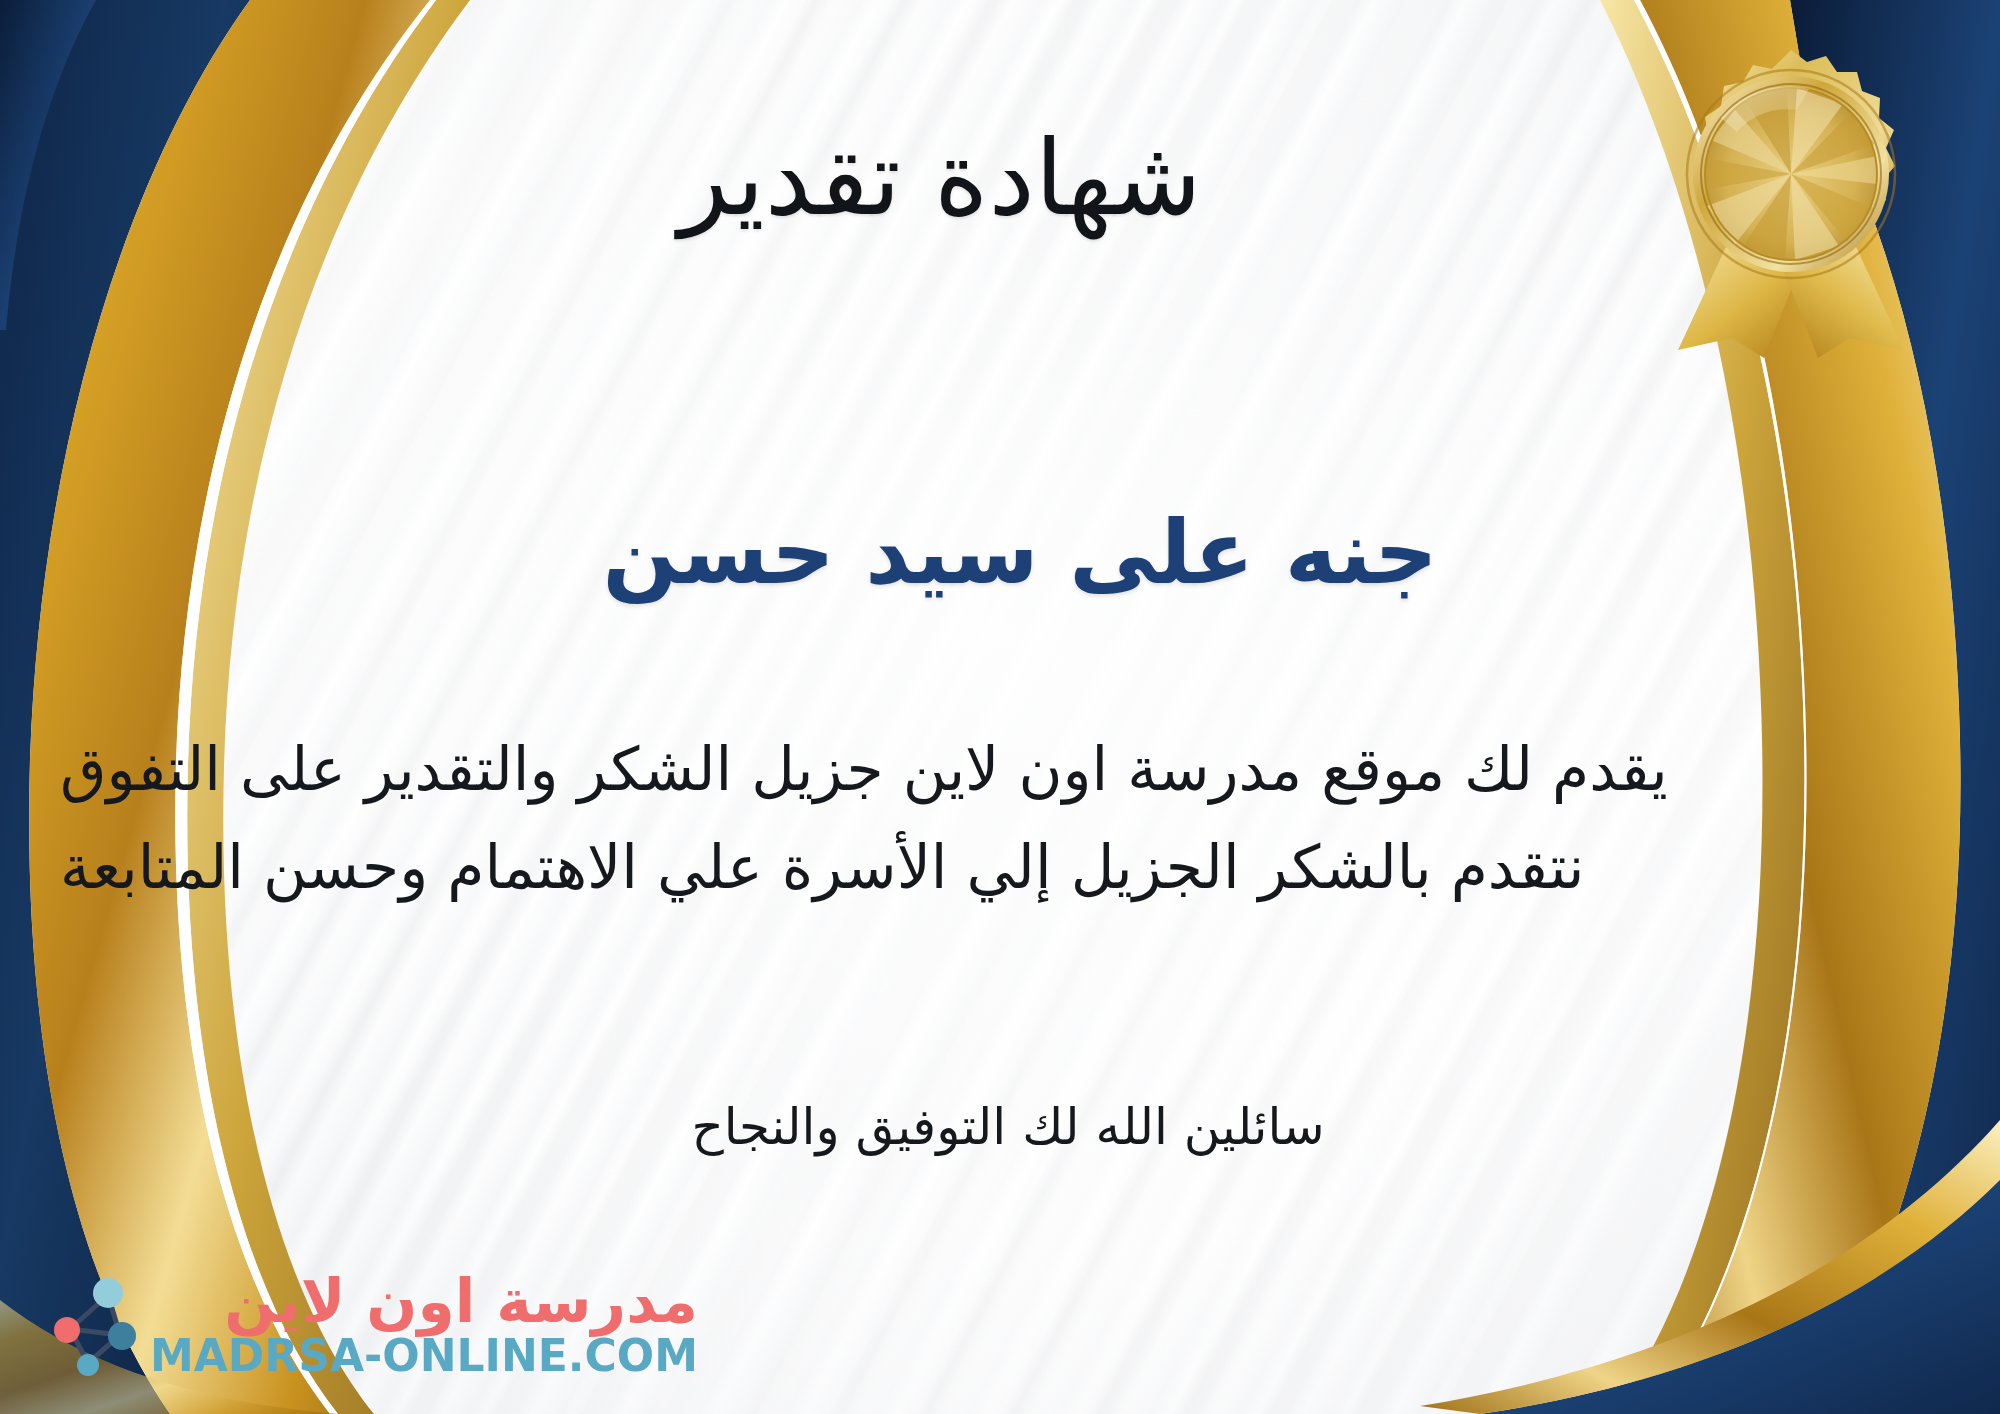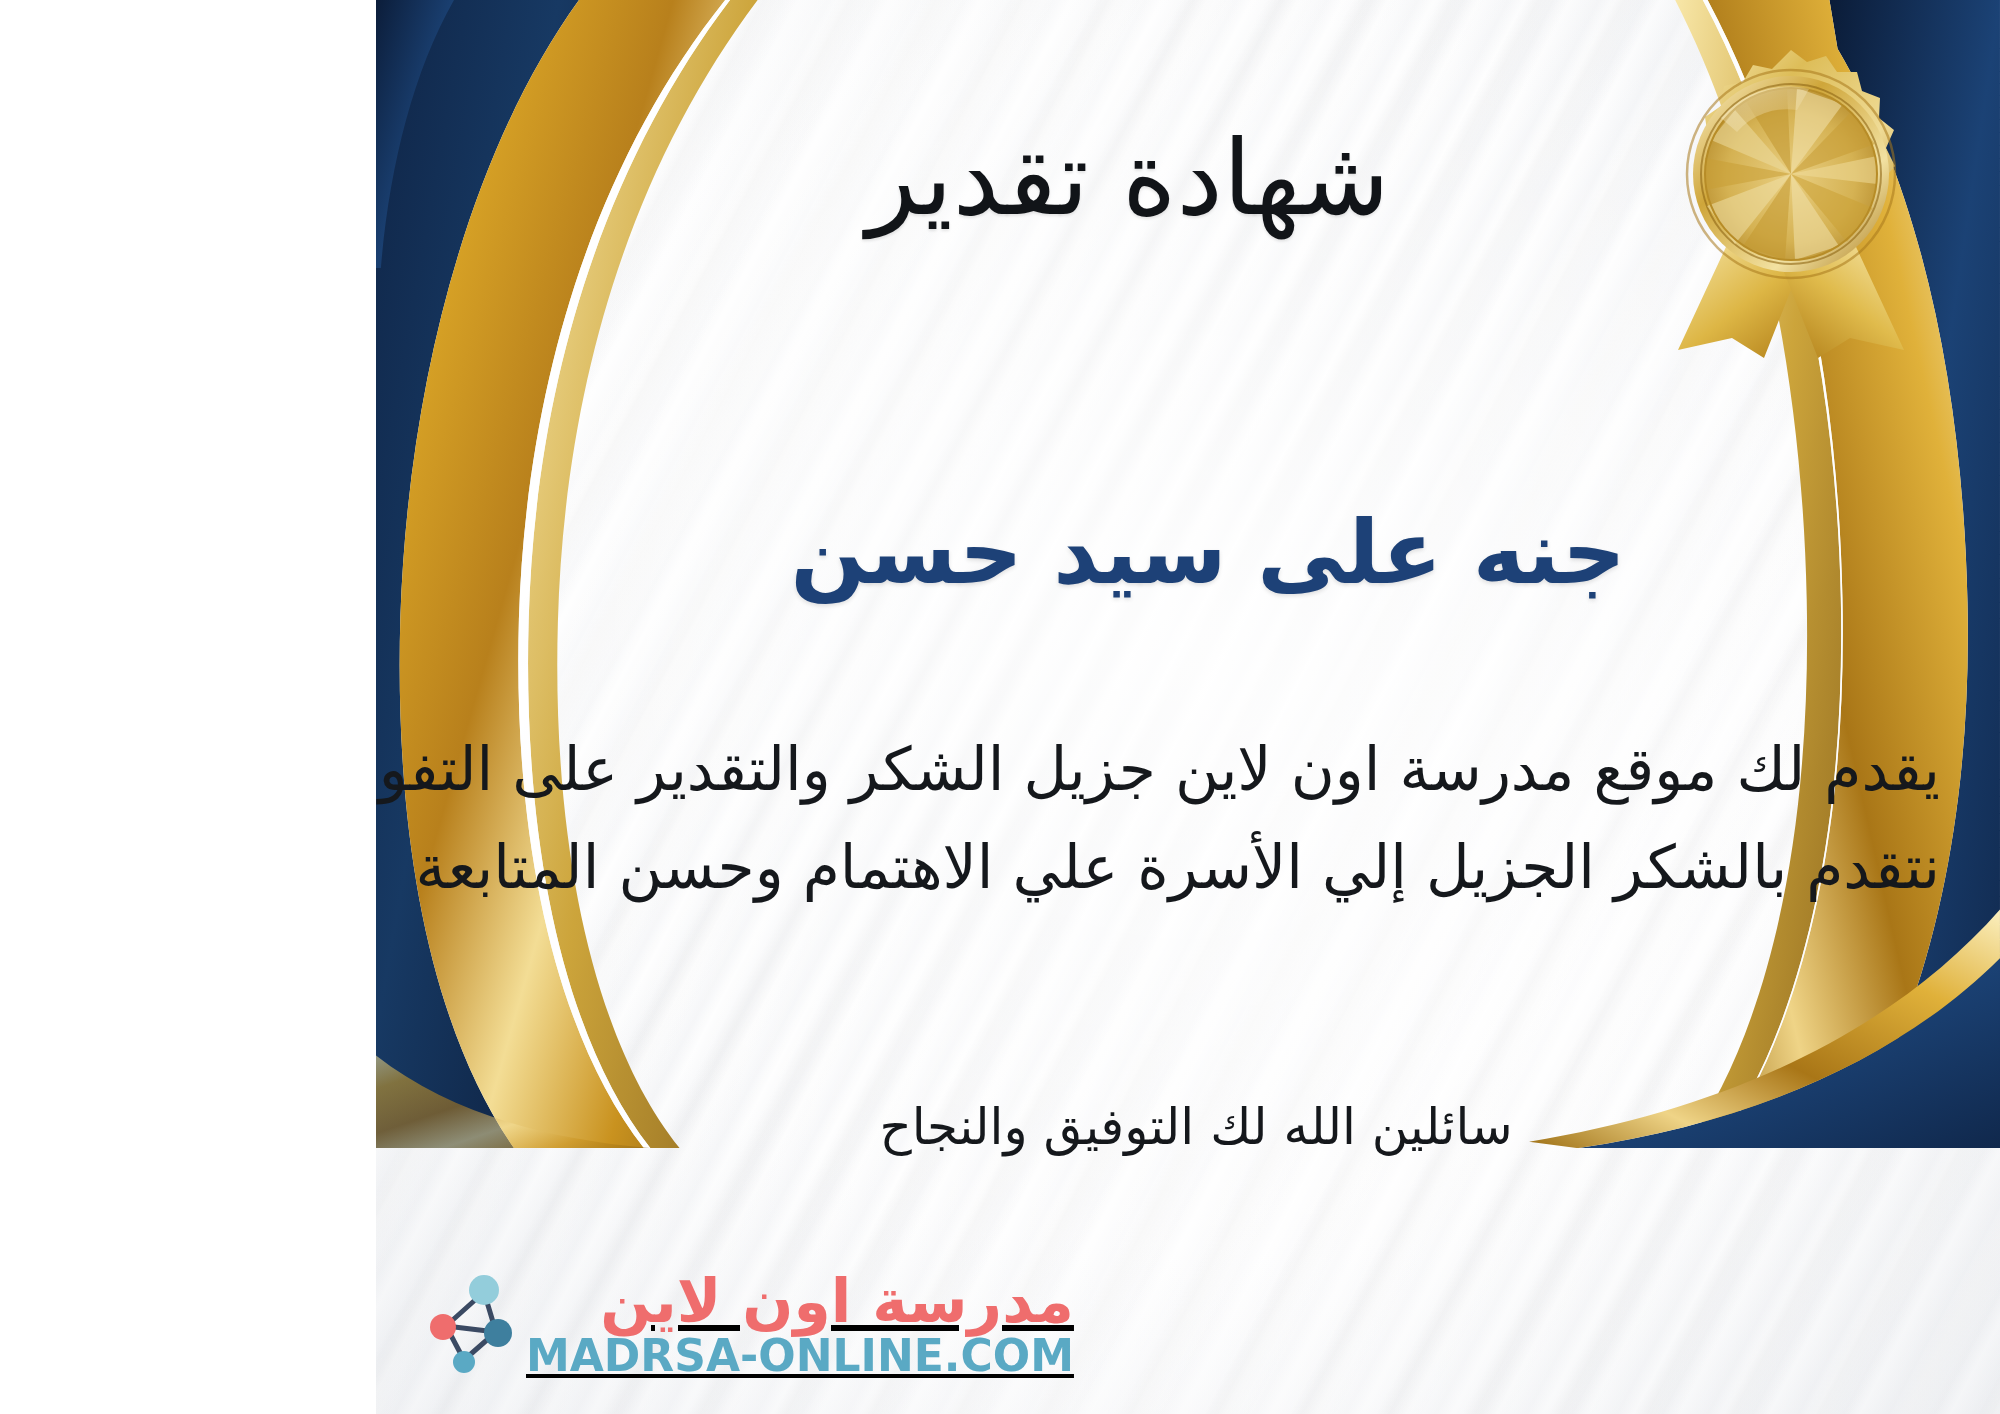--- a/index.html
+++ b/index.html
@@ -3,21 +3,21 @@
 <meta charset="utf-8">
 <title>شهادة تقدير</title>
 <style>
   html, body {
     margin: 0;
     padding: 0;
     background: #ffffff;
   }
   .stage {
     position: relative;
-    width: 1624px;
+    width: 2000px;
     height: 1414px;
     overflow: hidden;
     background: #ffffff;
     font-family: "DejaVu Sans", "Liberation Sans", sans-serif;
   }
 
   
   .paper {
     position: absolute;
     inset: 0;
@@ -126,23 +126,22 @@
     margin-left: 32px;
   }
 
   
   .brand {
     position: absolute;
     left: 36px;
     bottom: 34px;
     display: flex;
     flex-direction: row-reverse;
-    align-items: flex-start;
+    align-items: center;
     gap: 10px;
-    text-decoration: underline;
   }
   .brand-text {
     display: flex;
     flex-direction: column;
     align-items: flex-start;
   }
   .brand-ar {
     font-size: 60px;
     font-weight: 700;
     color: #ef6d6d;

